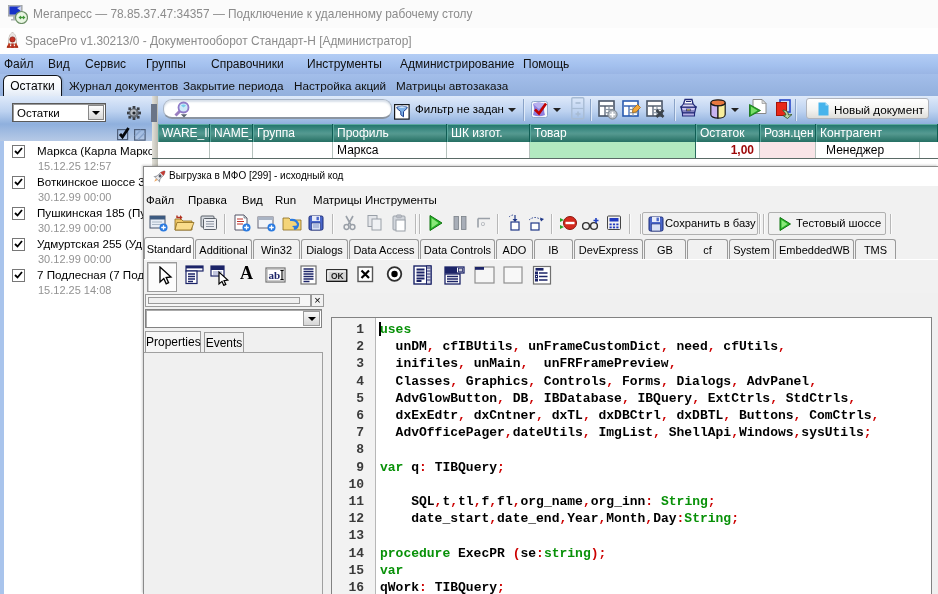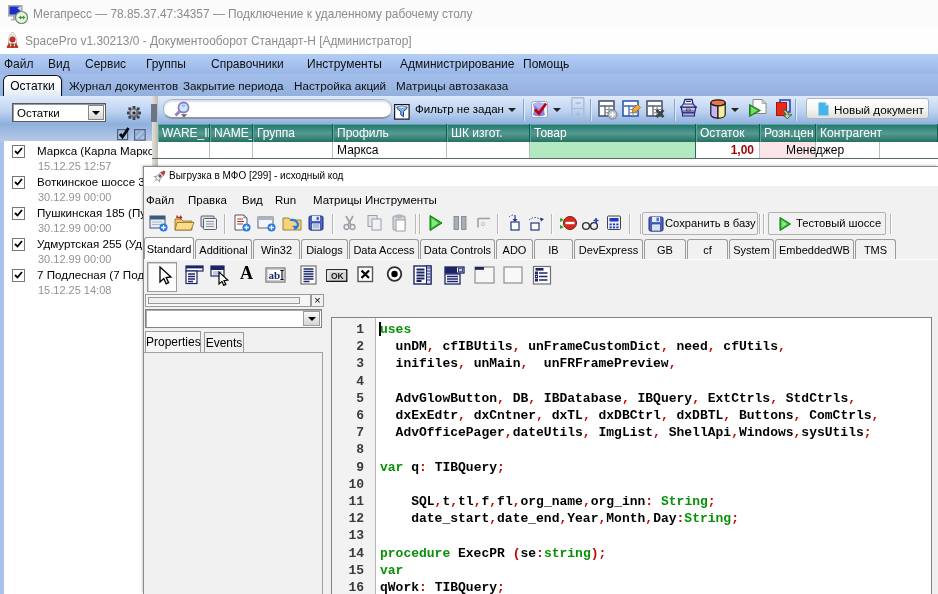--- a/index.html
+++ b/index.html
@@ -367,21 +367,21 @@
   </div>
   <div class="abs" id="trow">
     <div class="dcell" style="left:0;width:52px"></div>
     <div class="dcell" style="left:52px;width:43px"></div>
     <div class="dcell" style="left:95px;width:80px"></div>
     <div class="dcell" style="left:175px;width:114px">Маркса</div>
     <div class="dcell" style="left:289px;width:83px"></div>
     <div class="dcell" style="left:372px;width:166px;background:#b2e9c0;border-right-color:#2a6a5e"></div>
     <div class="dcell" style="left:538px;width:64px;text-align:right;padding-right:5px;color:#9c0606;font-weight:bold">1,00</div>
     <div class="dcell" style="left:602px;width:56px;background:#f9e4e7"></div>
-    <div class="dcell" style="left:624px;width:98px">Менеджер</div>
+    <div class="dcell" style="left:664px;width:98px">Менеджер</div>
   </div>
   <div class="abs" id="trowline"></div>
 
   <div class="abs" id="ide">
     <div id="idetitle">
       <svg class="abs" style="left:7px;top:2px" width="16" height="16" viewBox="0 0 16 16">
         <g transform="rotate(45 8 8)">
           <path d="M5.8 6 C5.8 2.5 6.8 0.6 8 -0.5 C9.2 0.6 10.2 2.5 10.2 6 L10.2 11 H5.8 Z" fill="#e8e8ea" stroke="#8a8a94" stroke-width="0.7"></path>
           <path d="M5.8 4 C6.2 1.8 7 0.3 8 -0.5 C9 0.3 9.8 1.8 10.2 4 Z" fill="#c23b34"></path>
           <circle cx="8" cy="6.5" r="1.5" fill="#555a66"></circle>
@@ -638,20 +638,21 @@
     <div id="editor">
       <div id="gutter"></div>
       <div id="code">
 <div class="ln" style="top:3.0px">1</div>
 <div class="cl" style="top:3.0px"><span class="kw">uses</span></div>
 <div class="ln" style="top:20.2px">2</div>
 <div class="cl" style="top:20.2px">  unDM<span class="sym">,</span> cfIBUtils<span class="sym">,</span> unFrameCustomDict<span class="sym">,</span> need<span class="sym">,</span> cfUtils<span class="sym">,</span></div>
 <div class="ln" style="top:37.4px">3</div>
 <div class="cl" style="top:37.4px">  inifiles<span class="sym">,</span> unMain<span class="sym">,</span>  unFRFramePreview<span class="sym">,</span></div>
 <div class="ln" style="top:54.6px">4</div>
+<div class="cl" style="top:54.6px">  Classes<span class="sym">,</span> Graphics<span class="sym">,</span> Controls<span class="sym">,</span> Forms<span class="sym">,</span> Dialogs<span class="sym">,</span> AdvPanel<span class="sym">,</span></div>
 <div class="ln" style="top:71.8px">5</div>
 <div class="cl" style="top:71.8px">  AdvGlowButton<span class="sym">,</span> DB<span class="sym">,</span> IBDatabase<span class="sym">,</span> IBQuery<span class="sym">,</span> ExtCtrls<span class="sym">,</span> StdCtrls<span class="sym">,</span></div>
 <div class="ln" style="top:89.0px">6</div>
 <div class="cl" style="top:89.0px">  dxExEdtr<span class="sym">,</span> dxCntner<span class="sym">,</span> dxTL<span class="sym">,</span> dxDBCtrl<span class="sym">,</span> dxDBTL<span class="sym">,</span> Buttons<span class="sym">,</span> ComCtrls<span class="sym">,</span></div>
 <div class="ln" style="top:106.2px">7</div>
 <div class="cl" style="top:106.2px">  AdvOfficePager<span class="sym">,</span>dateUtils<span class="sym">,</span> ImgList<span class="sym">,</span> ShellApi<span class="sym">,</span>Windows<span class="sym">,</span>sysUtils<span class="sym">;</span></div>
 <div class="ln" style="top:123.4px">8</div>
 <div class="ln" style="top:140.6px">9</div>
 <div class="cl" style="top:140.6px"><span class="kw">var</span> q<span class="sym">:</span> TIBQuery<span class="sym">;</span></div>
 <div class="ln" style="top:157.8px">10</div>

